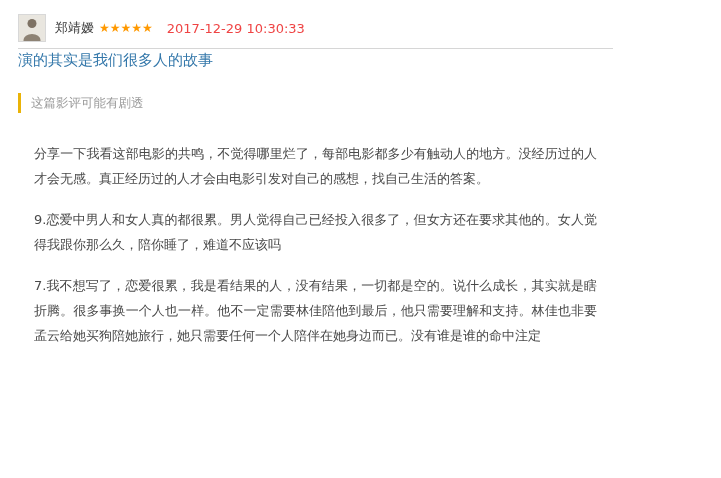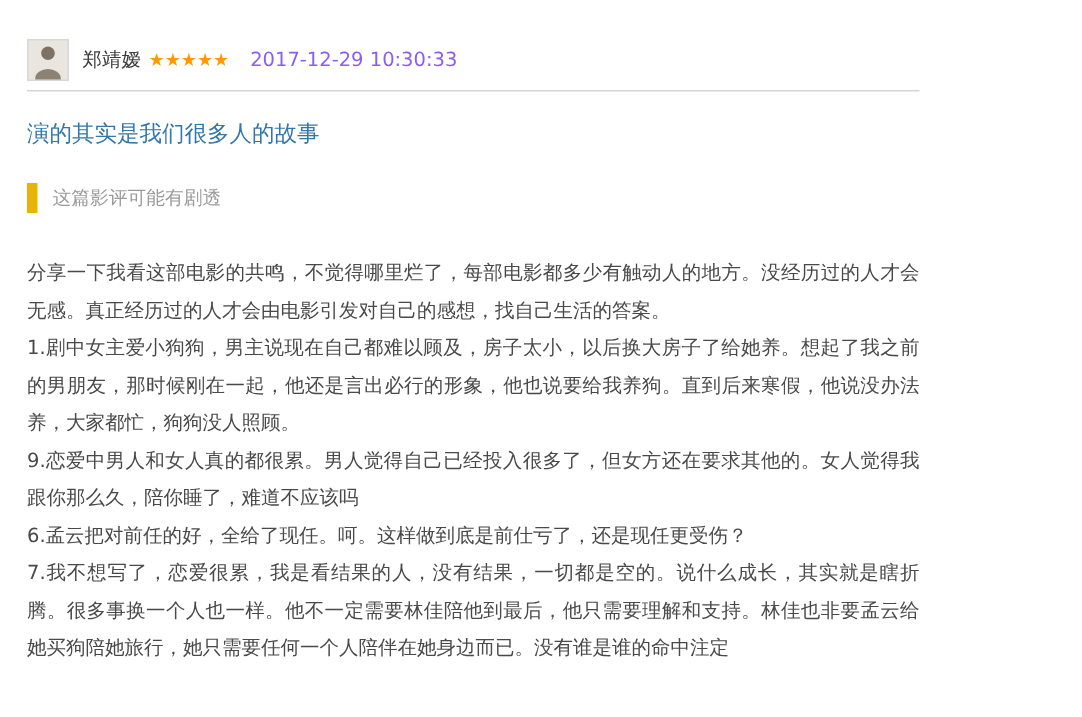--- a/index.html
+++ b/index.html
@@ -12,21 +12,21 @@
     background: #ffffff;
     font-family: "DejaVu Sans", "Liberation Sans", sans-serif;
     color: #494949;
     overflow: hidden;
   }
   .page {
     position: relative;
     width: 631px;
     height: 478px;
     box-sizing: border-box;
-    padding: 16px 18px;
+    padding: 4px 18px;
   }
 
   
   .review-header {
     display: flex;
     align-items: center;
     height: 40px;
     padding-top: 8px;
     box-sizing: border-box;
   }
@@ -68,59 +68,58 @@
   .stars {
     margin-left: 5px;
     color: #ff9900;
     font-size: 12px;
     letter-spacing: 0px;
     white-space: nowrap;
   }
   .review-date {
     margin-left: 14px;
     font-size: 13px;
-    color: #8b5cf6;
+    color: #ef4444;
     white-space: nowrap;
   }
 
   
   .divider {
     height: 1px;
     background: #d6d6d6;
     margin: 4px 0 0 0;
   }
 
   
   .review-title {
     font-size: 15px;
     color: #3377aa;
-    margin-top: 17px;
     line-height: 22px;
     cursor: pointer;
   }
 
   
   .spoiler {
     margin-top: 22px;
-    border-left: 7px solid #eab308;
+    border-left: 3px solid #eab308;
     padding: 1px 0 1px 10px;
     font-size: 12.5px;
     color: #9a9a9a;
     line-height: 18px;
   }
 
   
   .review-body {
     margin-top: 28px;
     font-size: 13px;
     line-height: 25px;
     color: #494949;
   }
   .review-body p {
-    margin: 0;
+    margin: 16px;
     text-align: justify;
     text-justify: inter-ideograph;
   }
 </style>
 </head>
 <body>
 
 <div class="page">
 
   <div class="review-header">
@@ -134,19 +133,17 @@
   </div>
 
   <div class="divider"></div>
 
   <div class="review-title">演的其实是我们很多人的故事</div>
 
   <div class="spoiler">这篇影评可能有剧透</div>
 
   <div class="review-body">
     <p>分享一下我看这部电影的共鸣，不觉得哪里烂了，每部电影都多少有触动人的地方。没经历过的人才会无感。真正经历过的人才会由电影引发对自己的感想，找自己生活的答案。</p>
-    <p>1.剧中女主爱小狗狗，男主说现在自己都难以顾及，房子太小，以后换大房子了给她养。想起了我之前的男朋友，那时候刚在一起，他还是言出必行的形象，他也说要给我养狗。直到后来寒假，他说没办法养，大家都忙，狗狗没人照顾。</p>
     <p>9.恋爱中男人和女人真的都很累。男人觉得自己已经投入很多了，但女方还在要求其他的。女人觉得我跟你那么久，陪你睡了，难道不应该吗</p>
-    <p>6.孟云把对前任的好，全给了现任。呵。这样做到底是前仕亏了，还是现任更受伤？</p>
     <p>7.我不想写了，恋爱很累，我是看结果的人，没有结果，一切都是空的。说什么成长，其实就是瞎折腾。很多事换一个人也一样。他不一定需要林佳陪他到最后，他只需要理解和支持。林佳也非要孟云给她买狗陪她旅行，她只需要任何一个人陪伴在她身边而已。没有谁是谁的命中注定</p>
   </div>
 
 </div>
 
 </body></html>

